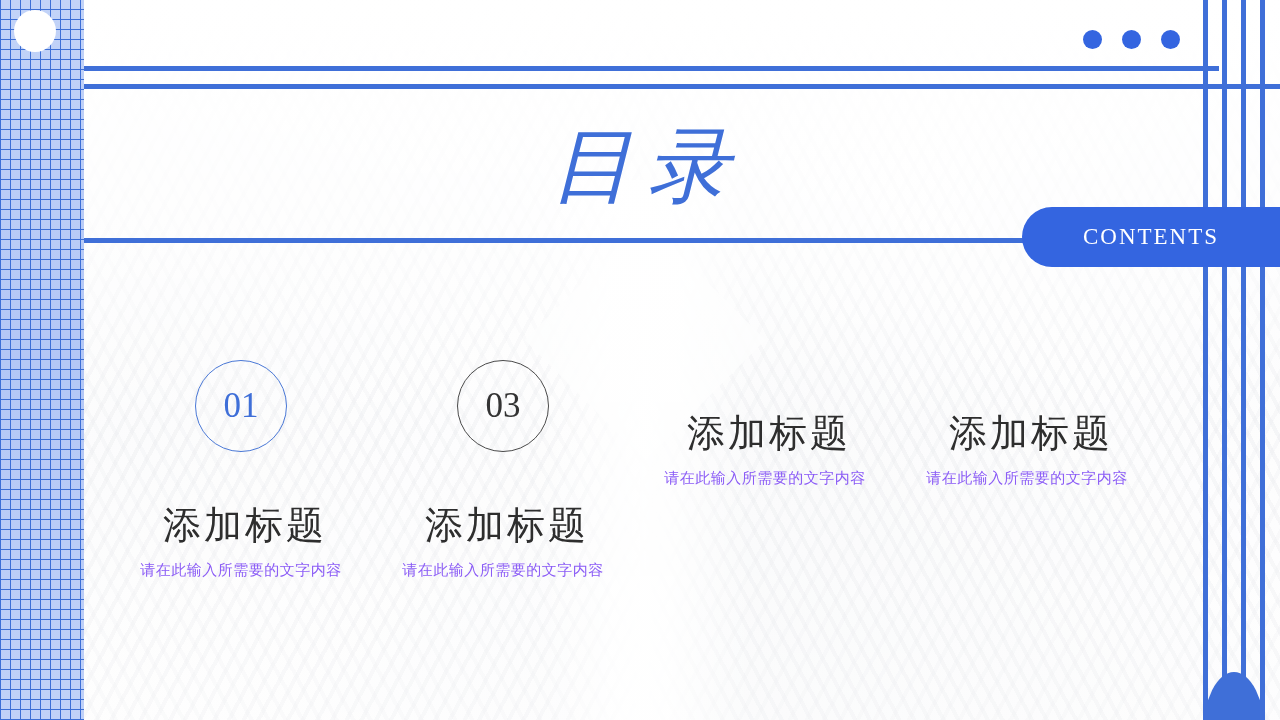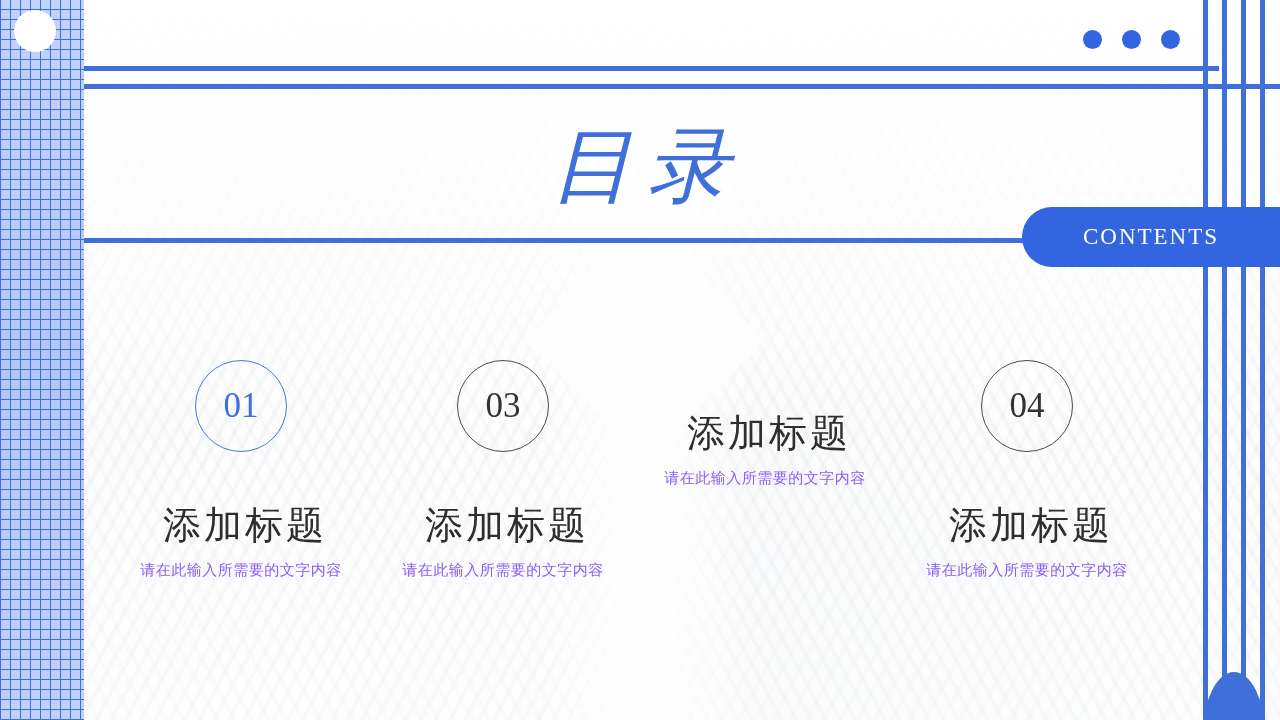--- a/index.html
+++ b/index.html
@@ -268,20 +268,19 @@
       <div class="item-title">添加标题</div>
       <div class="item-desc">请在此输入所需要的文字内容</div>
     </div>
 
     <div class="item">
       <div class="item-title">添加标题</div>
       <div class="item-desc">请在此输入所需要的文字内容</div>
     </div>
 
     <div class="item dark">
-      <div class="num-circle">04</div>
       <div class="item-title">添加标题</div>
       <div class="item-desc">请在此输入所需要的文字内容</div>
     </div>
 
   </div>
 
 </div>
 
 </body></html>

